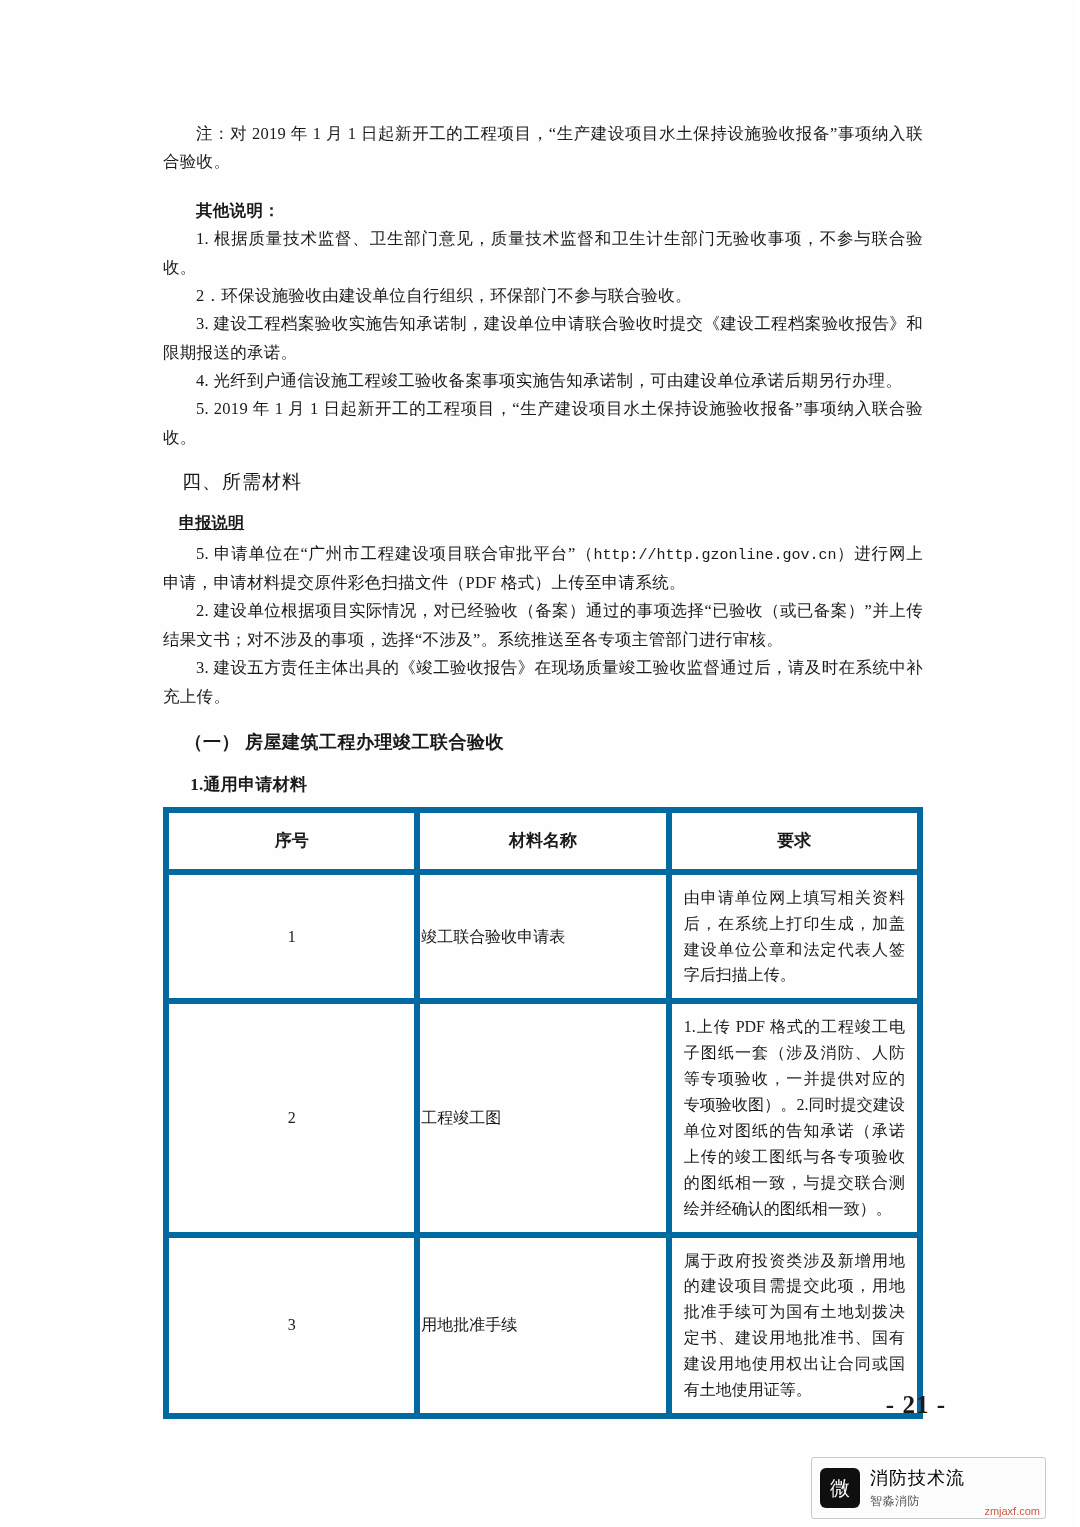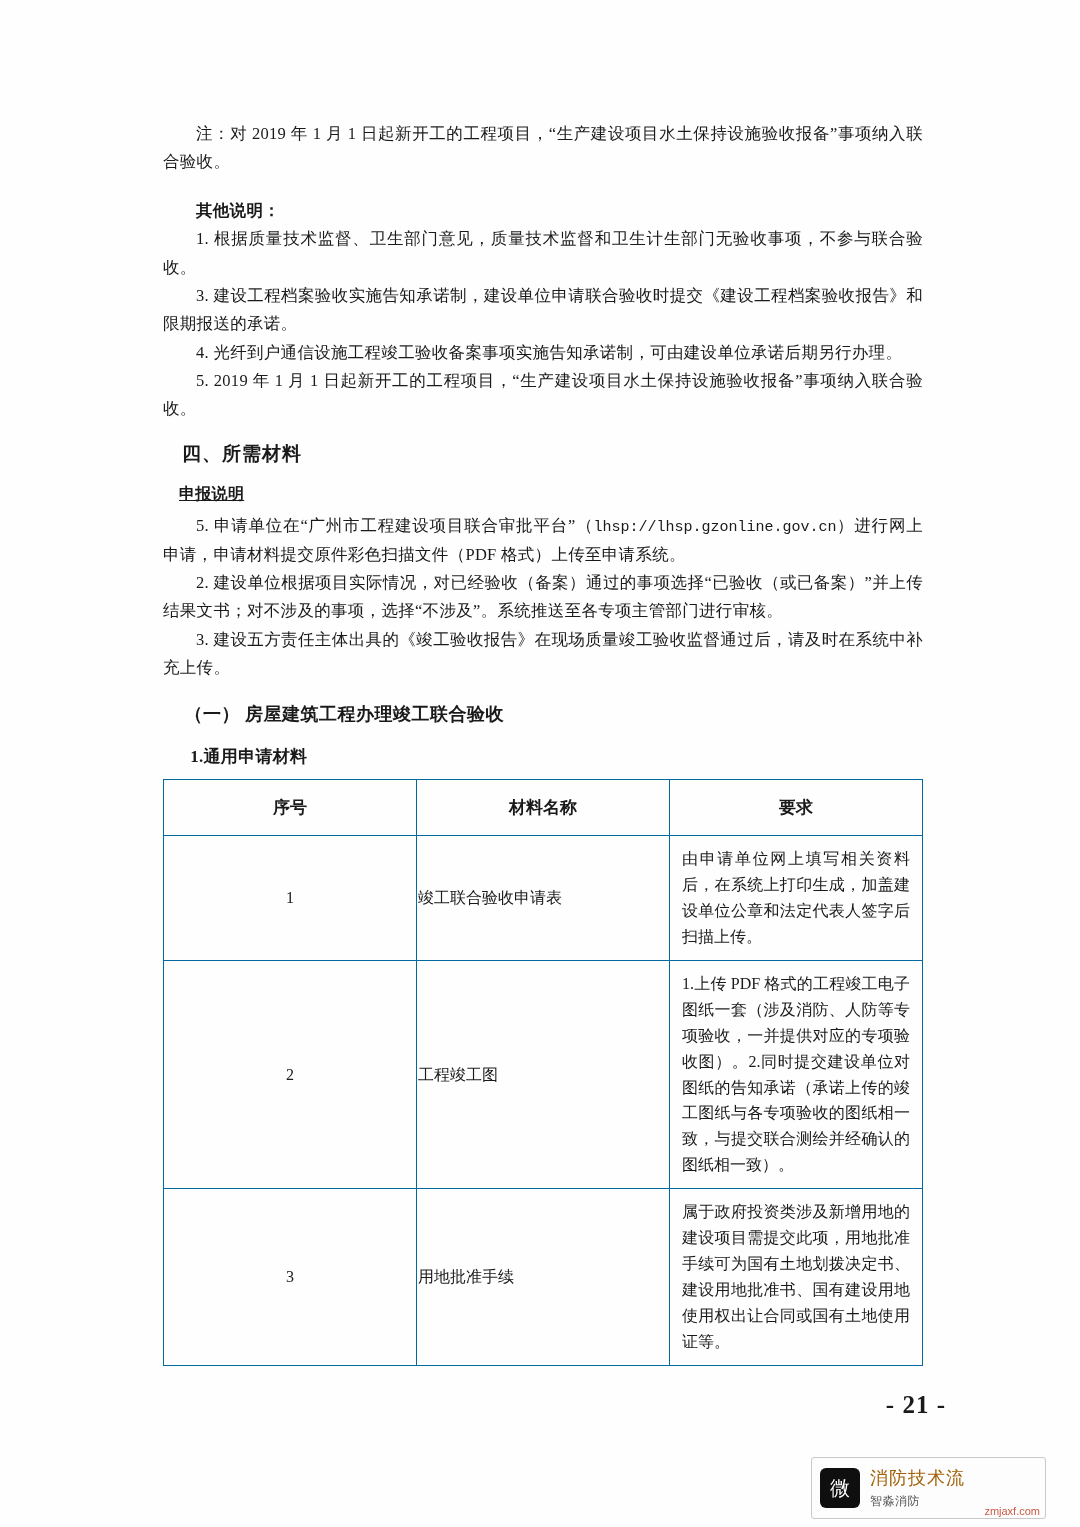--- a/index.html
+++ b/index.html
@@ -34,21 +34,21 @@
     line-height: 1.72;
     text-align: justify;
     letter-spacing: 0.3px;
   }
   .indent { text-indent: 2em; }
   .block { margin-bottom: 2px; }
   .gap-lg { height: 18px; }
   .bold { font-weight: bold; }
   .heading-sec {
     font-size: 19px;
-    font-weight: bold;
+    font-weight: normal;
     margin: 14px 0 8px 0;
     text-indent: 1em;
     letter-spacing: 1px;
   }
   .heading-sub {
     font-size: 16px;
     font-weight: bold;
     margin: 10px 0 4px 0;
     text-indent: 1em;
     text-decoration: underline;
@@ -71,21 +71,21 @@
     font-size: 15px;
     letter-spacing: 0px;
   }
   table.matreq {
     border-collapse: collapse;
     width: 760px;
     margin-top: 8px;
     table-layout: fixed;
   }
   table.matreq th, table.matreq td {
-    border: 1px solid #0369a1;
+    border: 6px solid #0369a1;
     padding: 10px 12px;
     font-size: 16px;
     line-height: 1.62;
     vertical-align: middle;
     text-align: left;
   }
   table.matreq th {
     text-align: center;
     font-weight: bold;
     font-size: 17px;
@@ -139,21 +139,21 @@
   }
   .badge-text {
     display: flex;
     flex-direction: column;
     justify-content: center;
   }
   .badge-title {
     font-size: 18px;
     font-family: "Liberation Sans", sans-serif;
     letter-spacing: 1px;
-    color: #a16207;
+    color: #000000;
     text-align: right;
   }
   .badge-sub {
     font-size: 12px;
     font-family: "Liberation Sans", sans-serif;
     color: #555;
     margin-top: 3px;
     letter-spacing: 0.5px;
   }
   .watermark {
@@ -185,29 +185,30 @@
 <div class="page">
 
   <div class="content">
 
     <p class="indent block">注：对 2019 年 1 月 1 日起新开工的工程项目，“生产建设项目水土保持设施验收报备”事项纳入联合验收。</p>
 
     <div class="gap-lg"></div>
 
     <p class="indent bold">其他说明：</p>
     <p class="indent">1. 根据质量技术监督、卫生部门意见，质量技术监督和卫生计生部门无验收事项，不参与联合验收。</p>
+    <p class="indent">2．环保设施验收由建设单位自行组织，环保部门不参与联合验收。</p>
     <p class="indent">3. 建设工程档案验收实施告知承诺制，建设单位申请联合验收时提交《建设工程档案验收报告》和限期报送的承诺。</p>
     <p class="indent">4. 光纤到户通信设施工程竣工验收备案事项实施告知承诺制，可由建设单位承诺后期另行办理。</p>
     <p class="indent">5. 2019 年 1 月 1 日起新开工的工程项目，“生产建设项目水土保持设施验收报备”事项纳入联合验收。</p>
 
     <p class="heading-sec">四、所需材料</p>
 
     <p class="heading-sub">申报说明</p>
 
-    <p class="indent"><span>5. 申请单位在“广州市工程建设项目联合审批平台”（</span><span class="mono">lhsp://lhsp.gzonline.gov.cn</span><span>）进行网上申请，申请材料提交原件彩色扫描文件（PDF 格式）上传至申请系统。</span></p>
+    <p class="indent"><span>5. 申请单位在“广州市工程建设项目联合审批平台”（</span><span class="mono">http://http.gzonline.gov.cn</span><span>）进行网上申请，申请材料提交原件彩色扫描文件（PDF 格式）上传至申请系统。</span></p>
 
     <p class="indent">2. 建设单位根据项目实际情况，对已经验收（备案）通过的事项选择“已验收（或已备案）”并上传结果文书；对不涉及的事项，选择“不涉及”。系统推送至各专项主管部门进行审核。</p>
     <p class="indent">3. 建设五方责任主体出具的《竣工验收报告》在现场质量竣工验收监督通过后，请及时在系统中补充上传。</p>
 
     <p class="heading-part">（一） 房屋建筑工程办理竣工联合验收</p>
 
     <p class="heading-item">1.通用申请材料</p>
 
     <table class="matreq">
       <thead>

